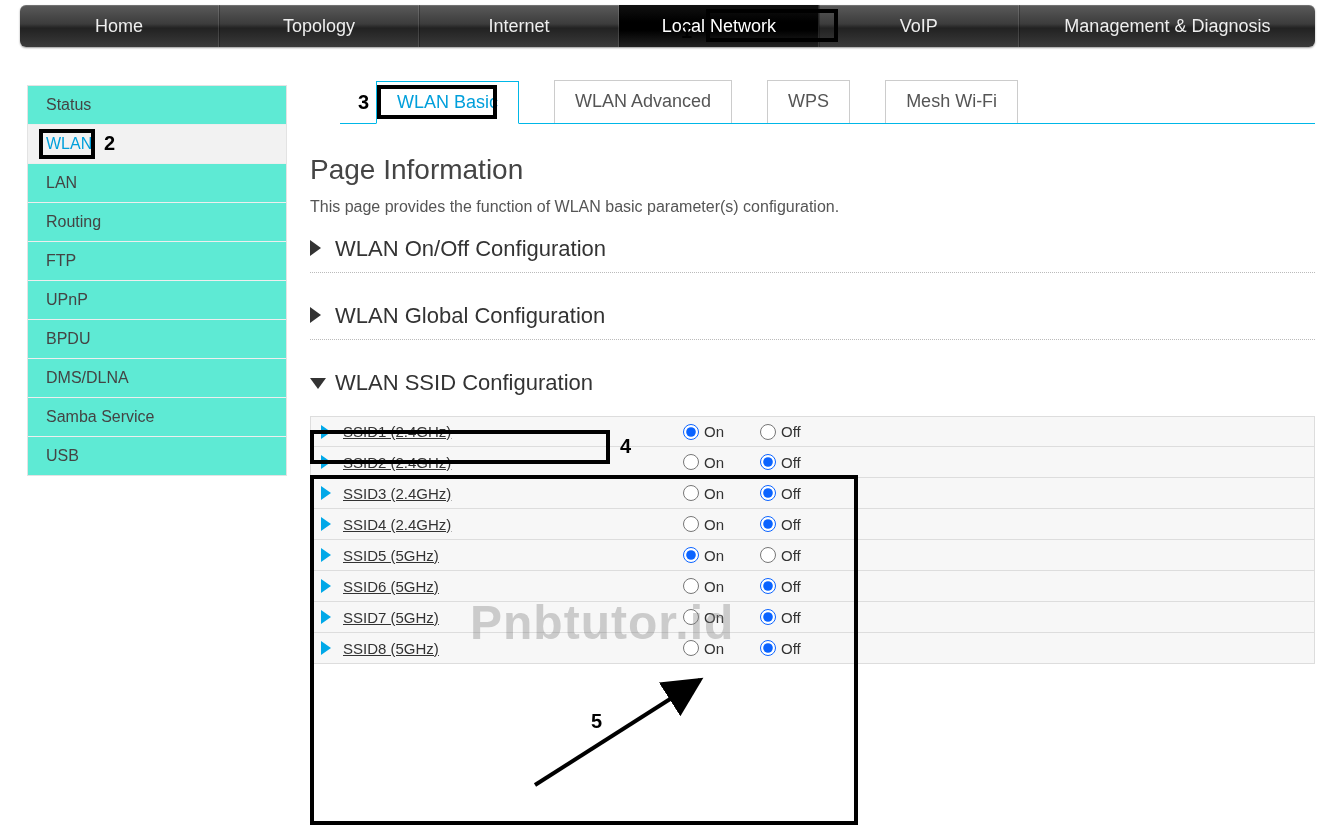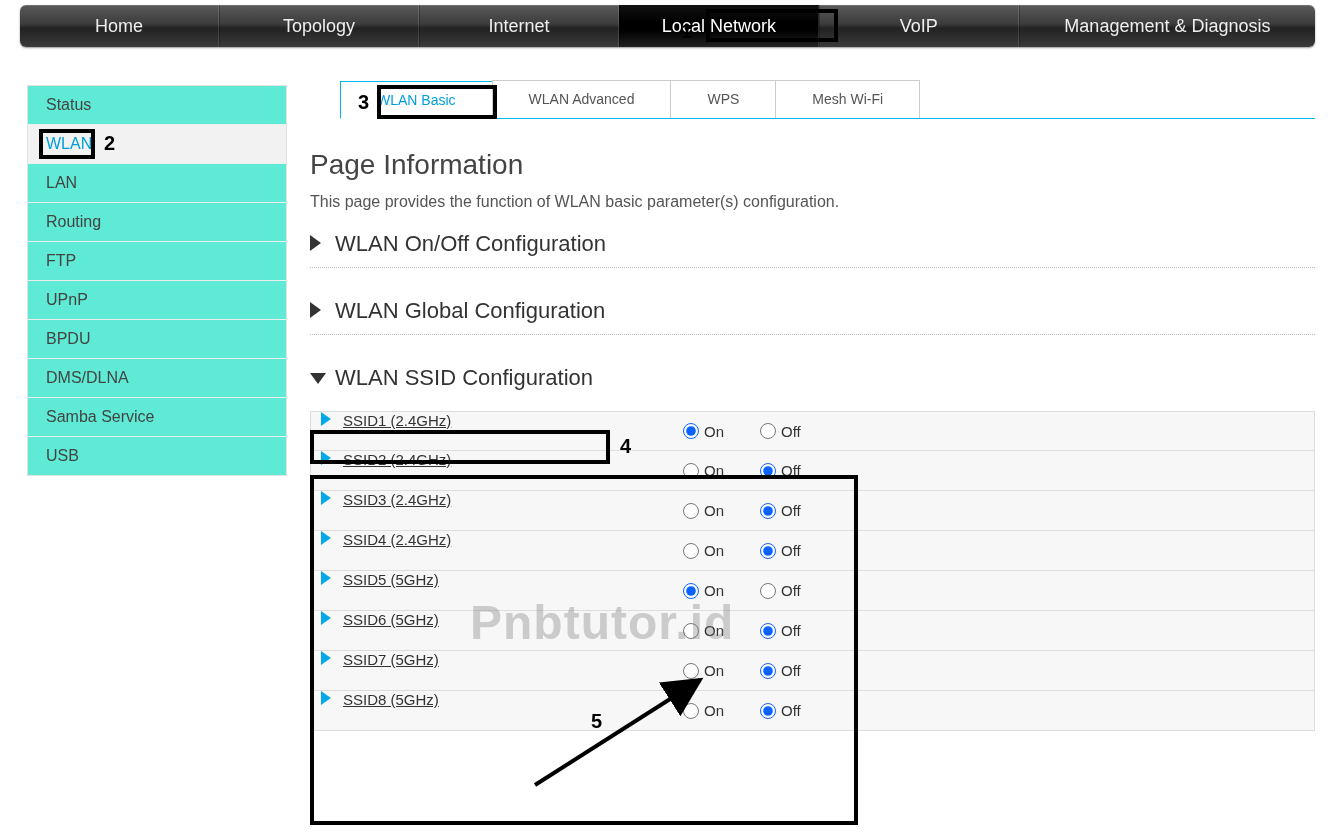--- a/index.html
+++ b/index.html
@@ -69,29 +69,30 @@
     left: 310px; right: 20px; top: 80px;
   }
 
   
   .tabs {
     display: flex;
     border-bottom: 1px solid #00b7e7;
     margin-left: 30px;
   }
   .tab {
-    padding: 10px 36px;
-    font-size: 14px;
+    padding: 10px 20px;
+    font-size: 18px;
     color: #555;
     border: 1px solid #ccc;
     border-bottom: none;
     background: #fff;
     margin-right: -1px;
     cursor: pointer;
     position: relative;
+    margin-left: 36px;
   }
   .tab.active {
     color: #009fdb;
     border-color: #00b7e7;
     border-bottom: 1px solid #fff;
     top: 1px;
   }
 
   h1.page-title {
     font-size: 28px;
@@ -129,24 +130,25 @@
     border-right: 8px solid transparent;
     border-top: 11px solid #333;
     top: 16px;
   }
   .section-header.expanded { border-bottom: none; margin-bottom: 4px; }
 
   
   .ssid-list { margin-top: 10px; }
   .ssid-row {
     display: flex;
+    align-items: center;
     border: 1px solid #ddd;
     border-top: none;
     background: #f7f7f7;
-    height: 40px;
+    height: 31px;
     padding: 0 14px 0 10px;
     font-size: 15px;
   }
   .ssid-row:first-child { border-top: 1px solid #ddd; }
   .ssid-row .tri-blue {
     width: 0; height: 0;
     border-top: 7px solid transparent;
     border-bottom: 7px solid transparent;
     border-left: 10px solid #00a8e8;
     margin-right: 12px;

